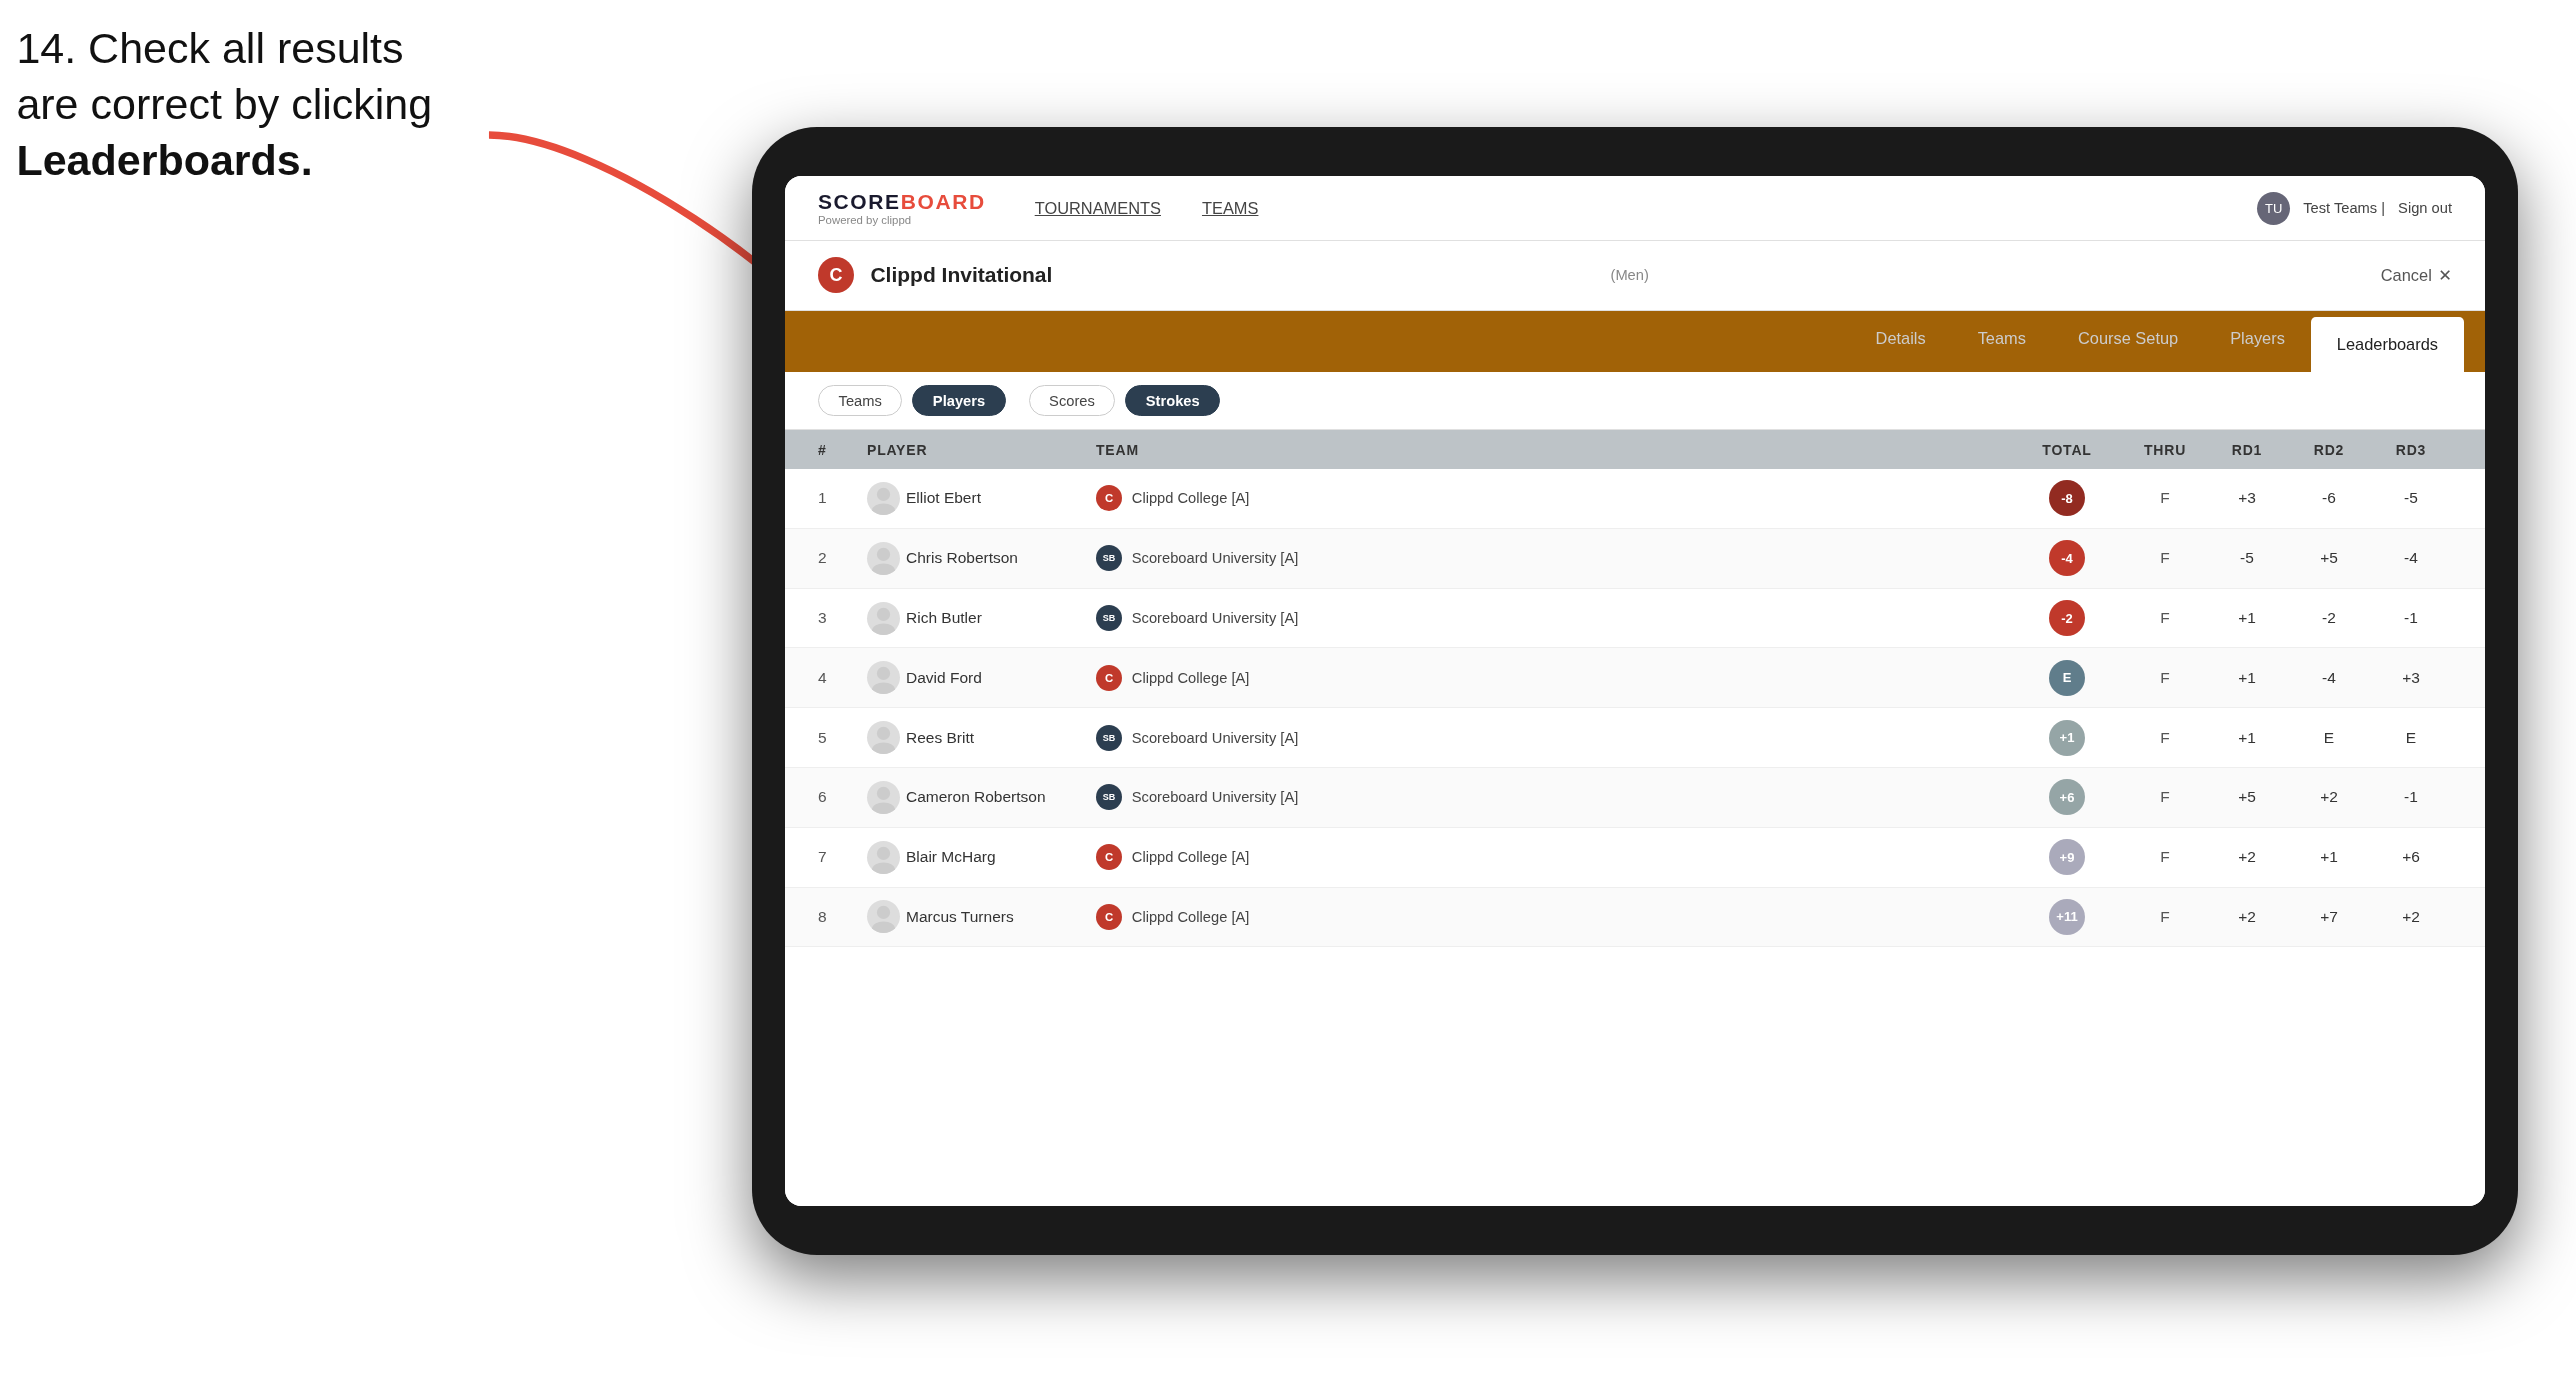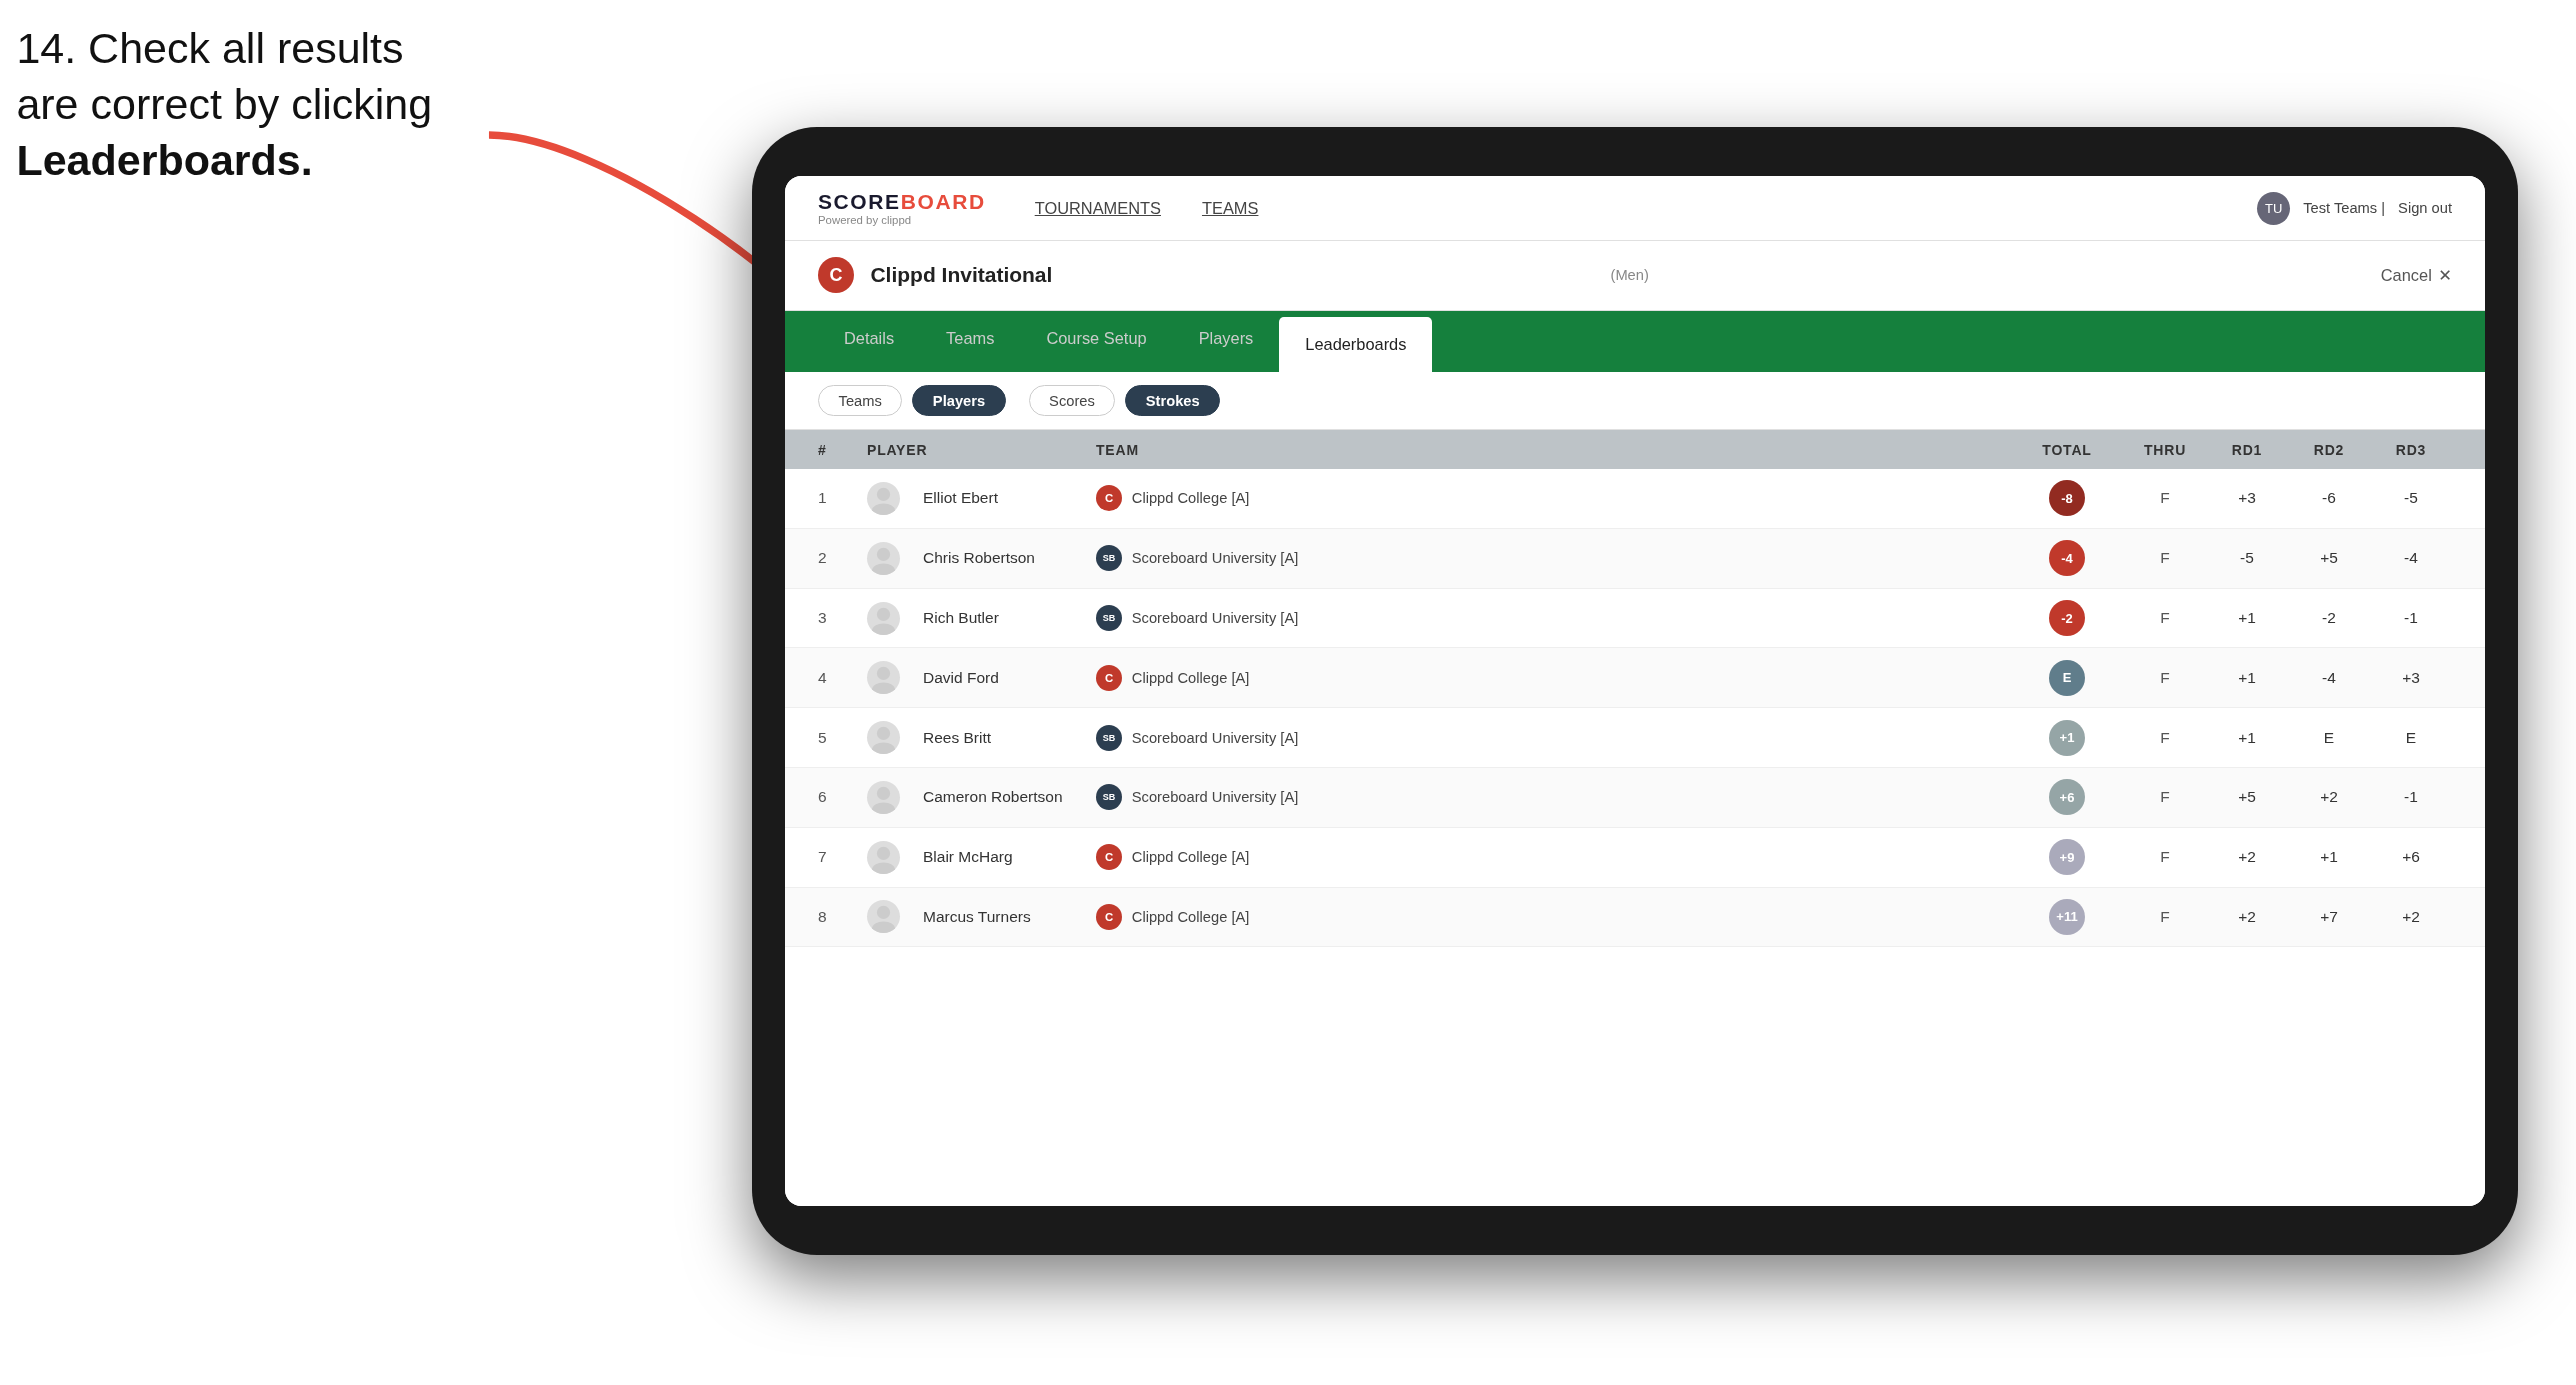--- a/index.html
+++ b/index.html
@@ -152,24 +152,25 @@
       font-size: 16.4px;
       color: #555;
       cursor: pointer;
       display: flex;
       align-items: center;
       gap: 6.5px;
     }
 
     
     .tab-bar {
-      background: #15803d;
-      display: flex;
-      padding: 0 33px;
+      background: #a16207;
+      display: flex;
+      padding: 0 21px;
       flex-shrink: 0;
+      justify-content: flex-end;
     }
     .tab {
       padding: 18px 26px;
       font-size: 16.4px;
       color: #ccc;
       cursor: pointer;
       font-weight: 500;
     }
     .tab.active {
       background: #fff;
@@ -229,21 +230,21 @@
       border-bottom: 0.8px solid #eee;
       align-items: center;
       font-size: 15.5px;
       color: #333;
     }
     .table-row:nth-child(even) { background: #fafafa; }
 
     .player-cell {
       display: flex;
       align-items: center;
-      gap: 23px;
+      gap: 6px;
     }
     .player-avatar {
       width: 33px;
       height: 33px;
       border-radius: 50%;
       background: #ddd;
       display: flex;
       align-items: center;
       justify-content: center;
       font-size: 13px;

